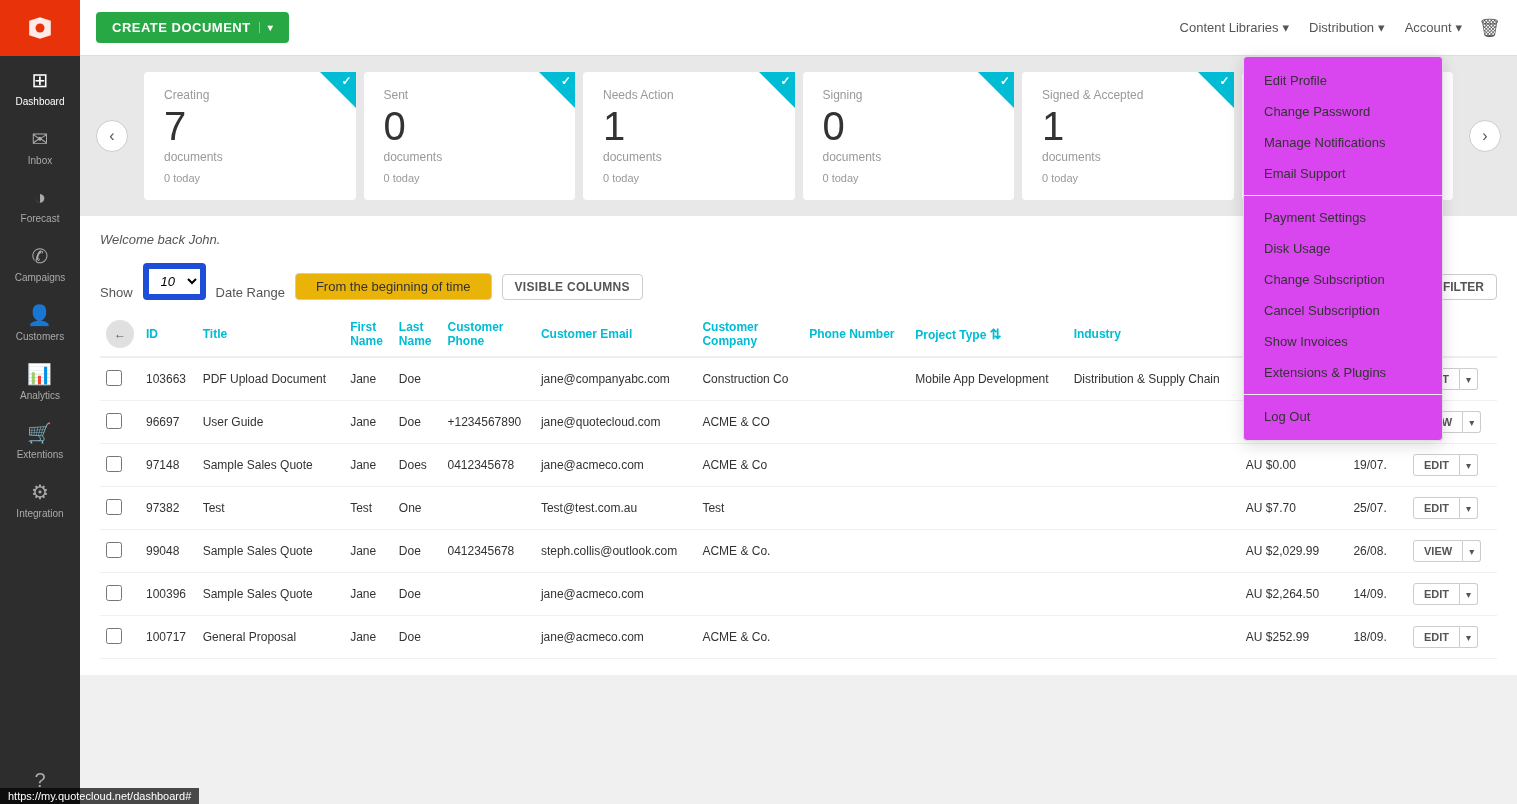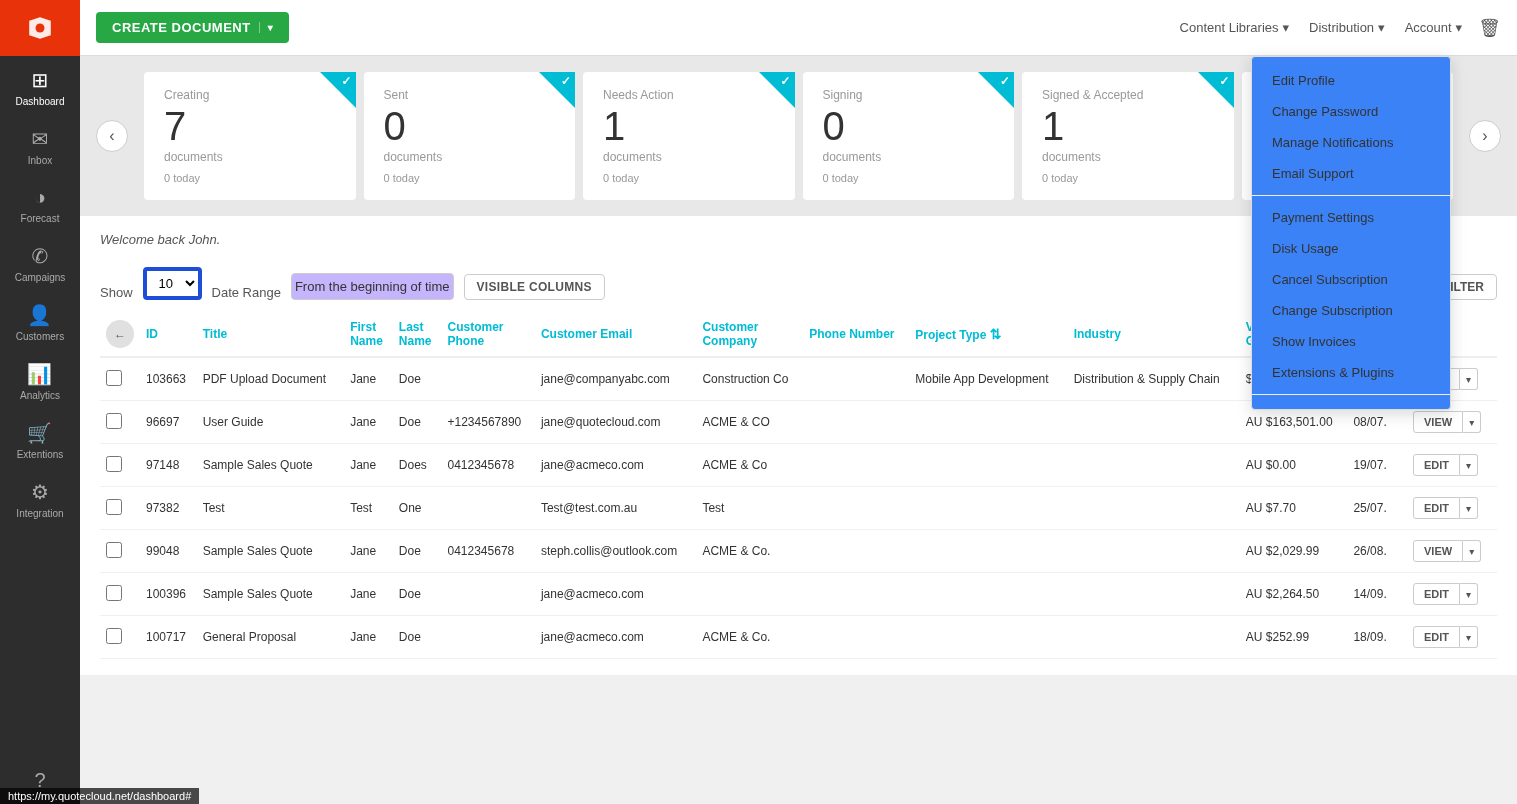--- a/index.html
+++ b/index.html
@@ -173,33 +173,34 @@
       font-size: 13px;
     }
     .table-controls {
       display: flex;
       align-items: flex-end;
       gap: 10px;
       margin-bottom: 12px;
     }
     .show-label { color: #555; }
     .show-select {
-      border: 4px solid #1d4ed8;
+      border: 6px solid #1d4ed8;
       border-radius: 4px;
       padding: 4px 8px;
       font-size: 13px;
       background: #fff;
       cursor: pointer;
+      font-style: italic;
     }
     .date-range-label { color: #555; }
     .date-range-btn {
       border: 1px solid #ccc;
       border-radius: 4px;
-      padding: 5px 3px;
-      background: #c4b5fd;
+      padding: 5px 20px;
+      background: #eab308;
       cursor: pointer;
       font-size: 13px;
       color: #333;
     }
     .visible-cols-btn {
       border: 1px solid #ccc;
       border-radius: 4px;
       padding: 5px 12px;
       background: #fff;
       cursor: pointer;
@@ -282,22 +283,22 @@
       cursor: pointer;
       display: flex;
       align-items: center;
       justify-content: center;
       font-size: 12px;
       color: #555;
     }
     .account-dropdown {
       position: fixed;
       top: 56px;
-      right: 66px;
-      background: #3b82f6;
+      right: 74px;
+      background: #d946ef;
       border: 1px solid #ddd;
       border-radius: 4px;
       box-shadow: 0 4px 16px rgba(0,0,0,0.15);
       min-width: 200px;
       z-index: 100;
       padding: 8px 0;
     }
     .dropdown-item {
       padding: 8px 20px;
       cursor: pointer;
@@ -641,22 +642,23 @@
 </div>
 
 <div class="account-dropdown" id="account-dropdown">
   <div class="dropdown-item">Edit Profile</div>
   <div class="dropdown-item">Change Password</div>
   <div class="dropdown-item">Manage Notifications</div>
   <div class="dropdown-item">Email Support</div>
   <hr class="dropdown-divider">
   <div class="dropdown-item">Payment Settings</div>
   <div class="dropdown-item">Disk Usage</div>
+  <div class="dropdown-item">Change Subscription</div>
   <div class="dropdown-item">Cancel Subscription</div>
-  <div class="dropdown-item">Change Subscription</div>
   <div class="dropdown-item">Show Invoices</div>
   <div class="dropdown-item">Extensions &amp; Plugins</div>
   <hr class="dropdown-divider">
+  <div class="dropdown-item">Log Out</div>
 </div>
 
 <div class="statusbar">
   <span>https://my.quotecloud.net/dashboard#</span>
 </div>
 
 </body></html>

